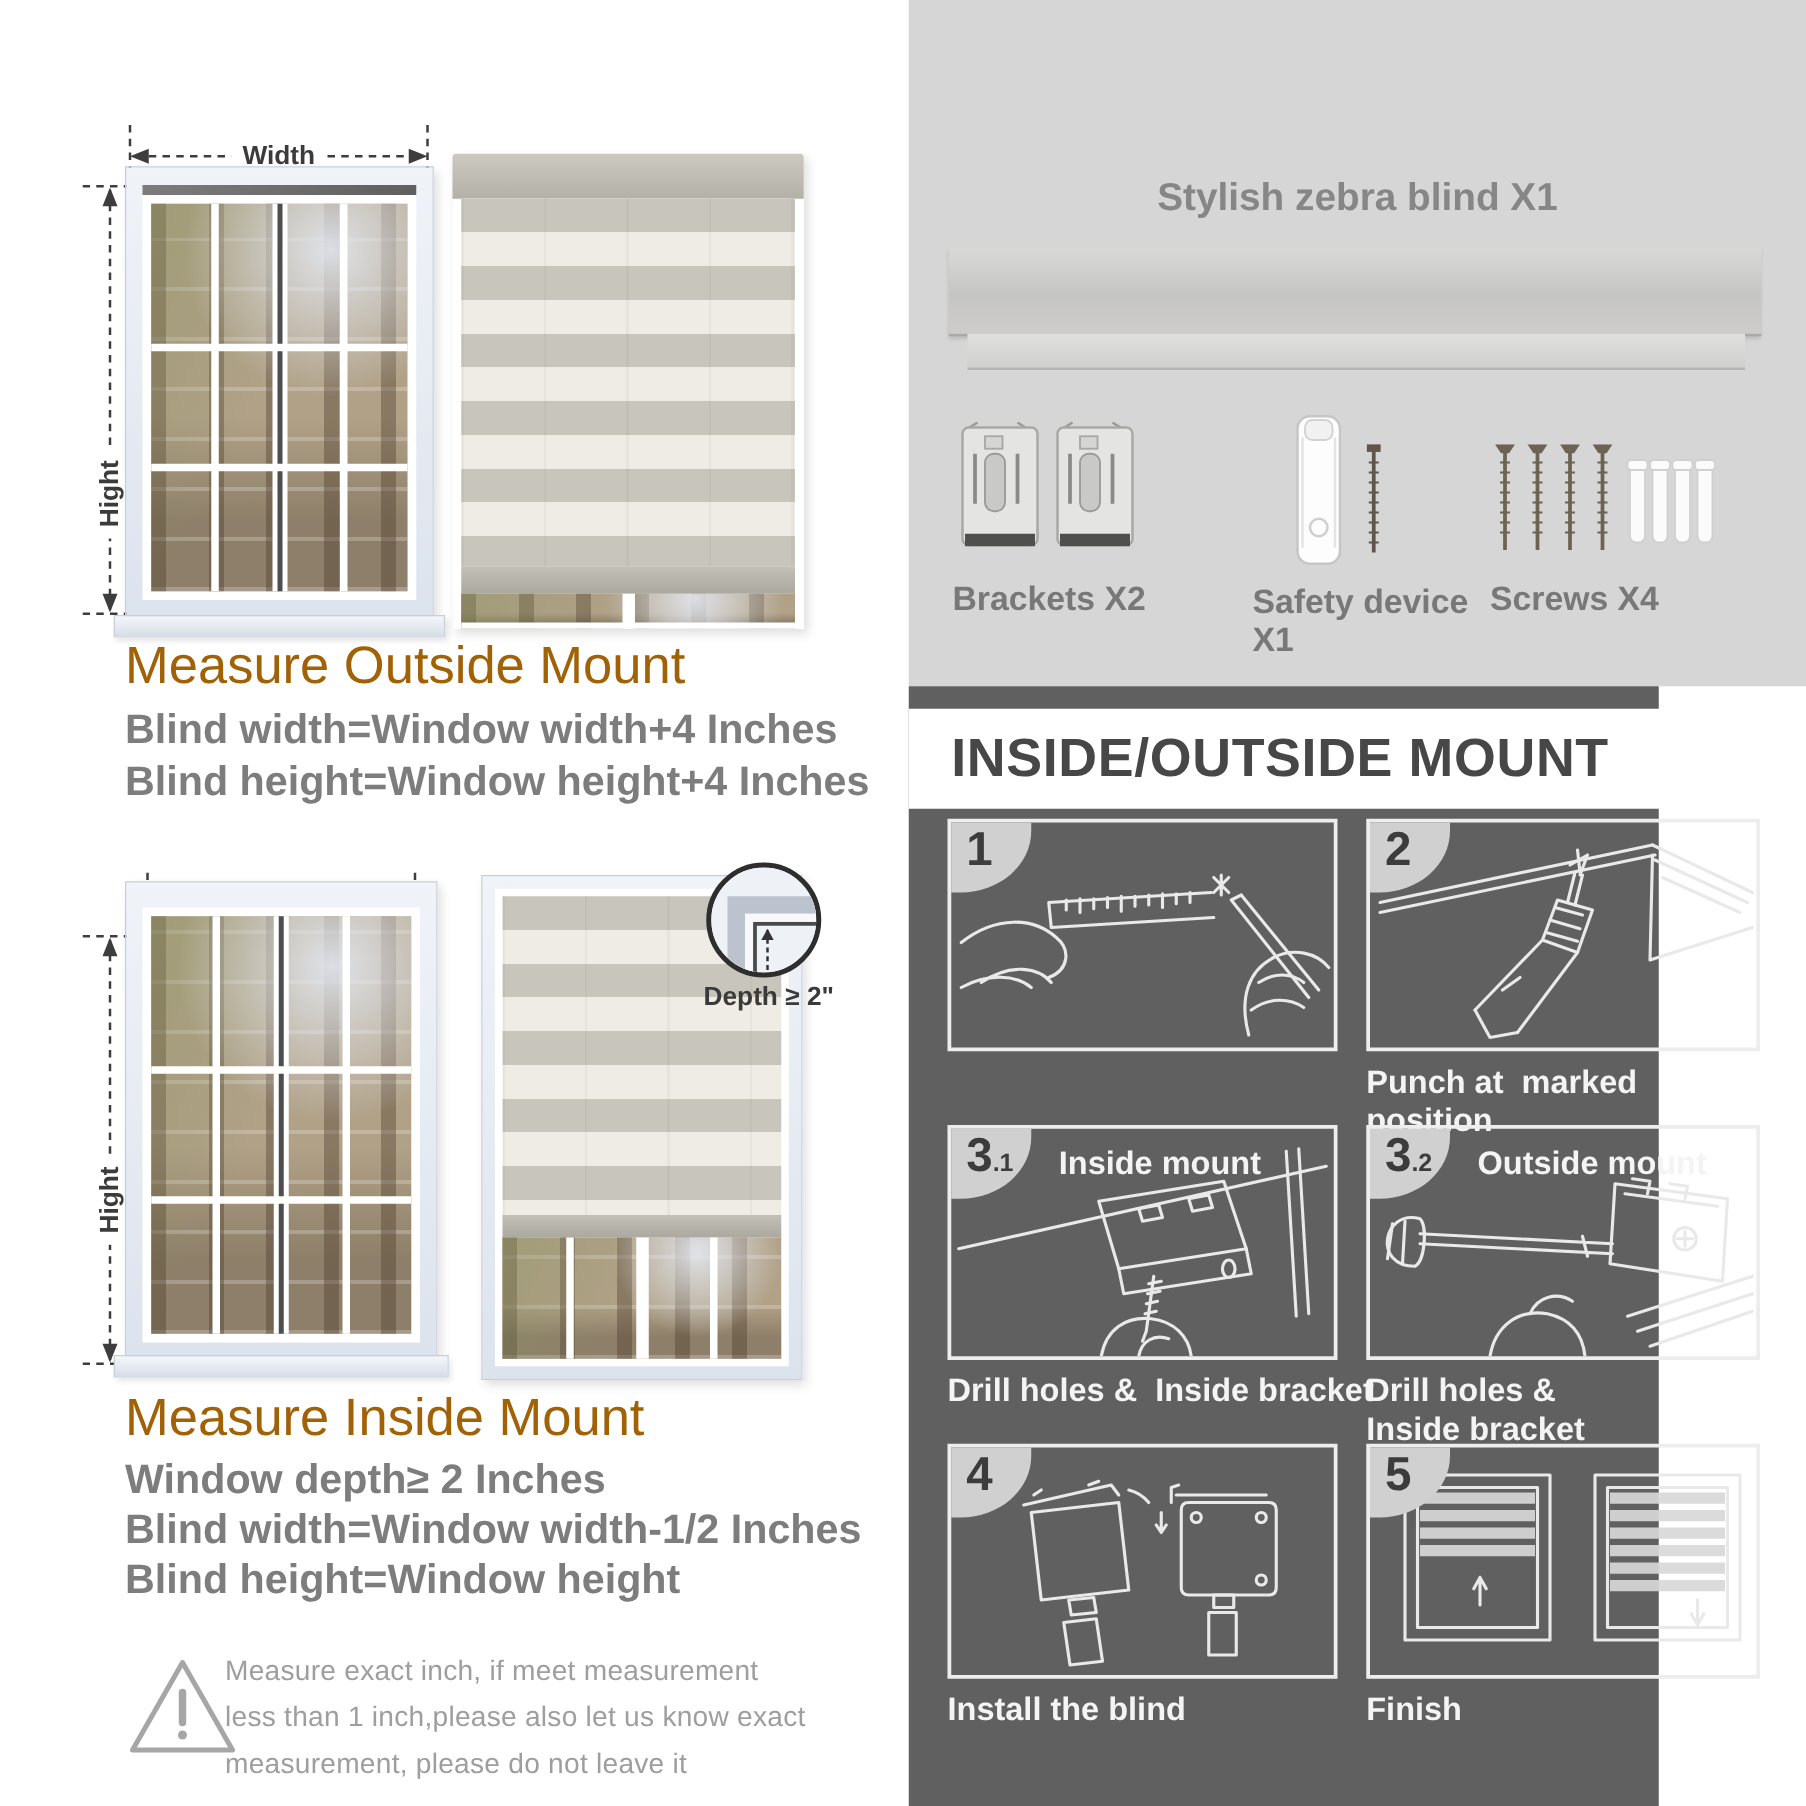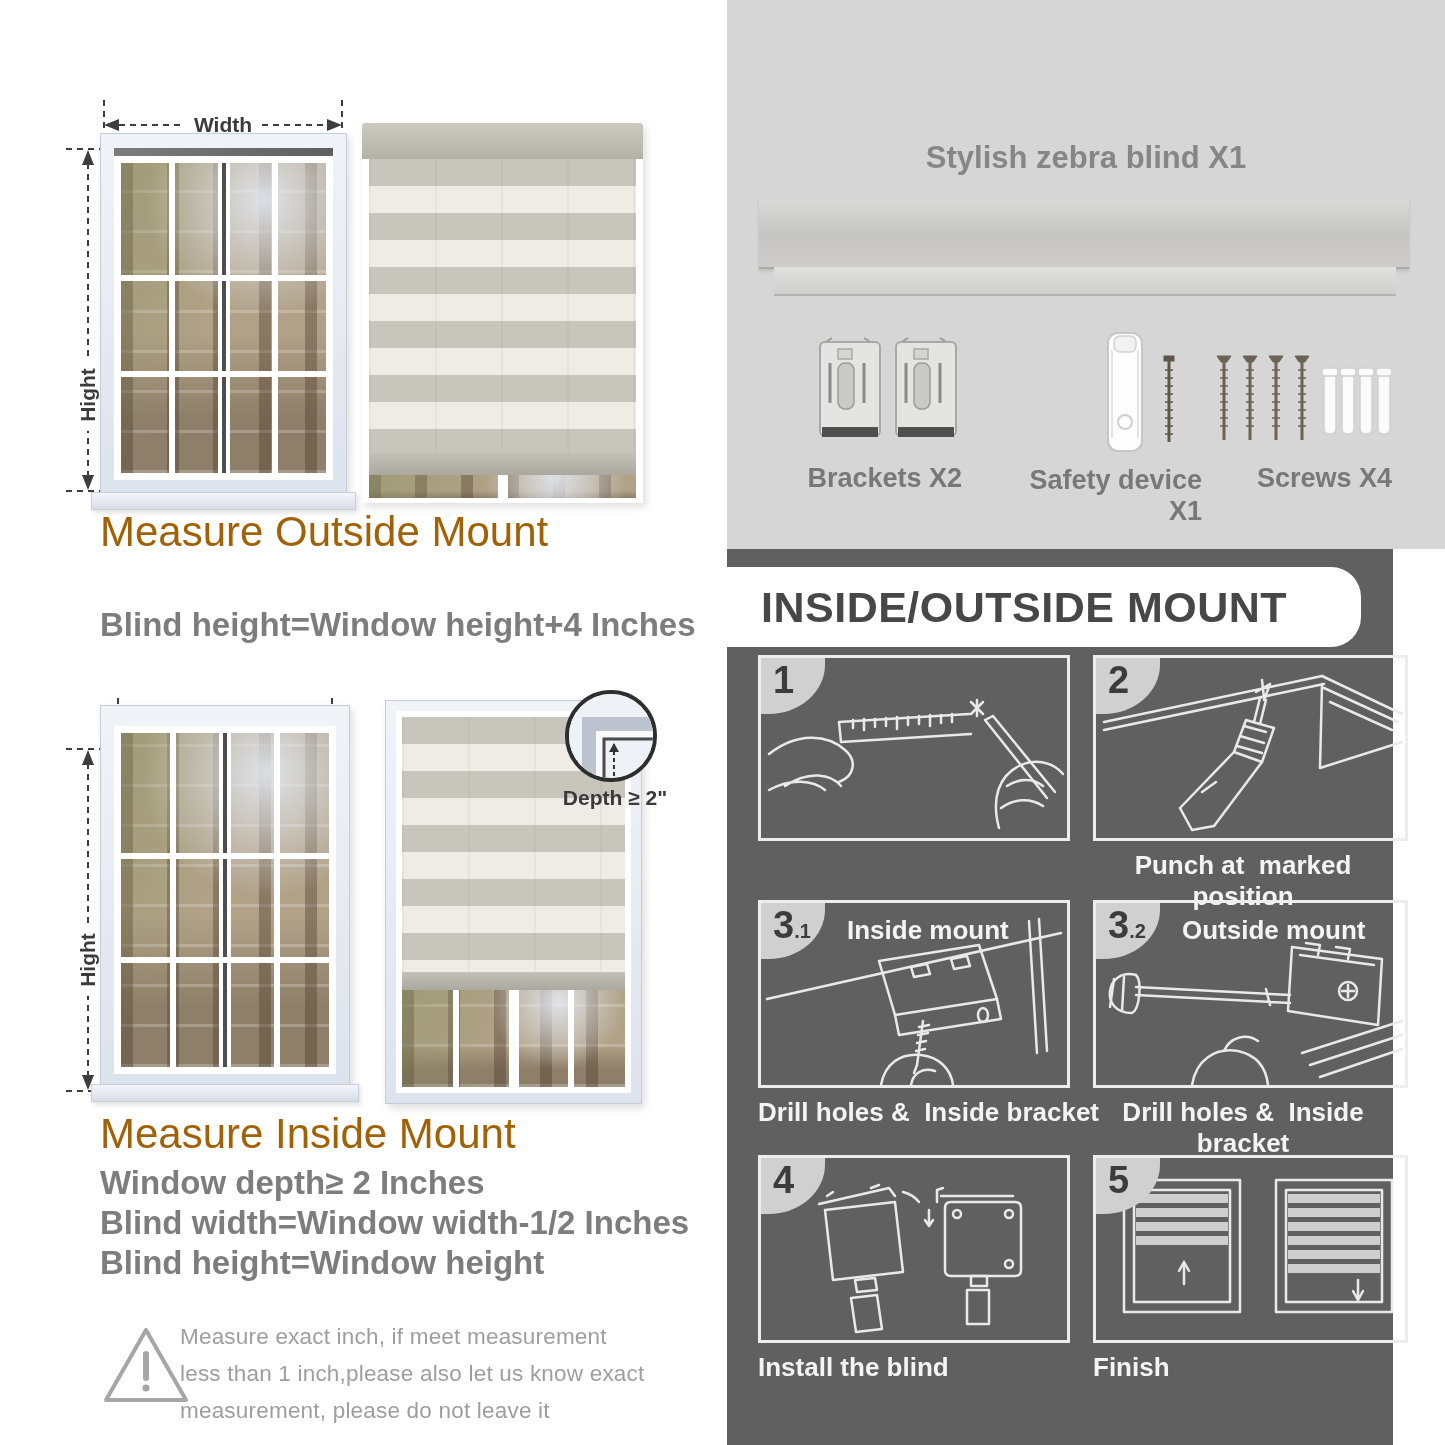--- a/index.html
+++ b/index.html
@@ -52,21 +52,21 @@
   
   .magcircle{position:absolute;width:92px;height:92px;border-radius:50%;border:4px solid #2e2e2e;
              background:#f1f4f8;overflow:hidden;box-sizing:border-box;}
 
   
   .included-panel{background:#d6d6d6;}
   .product-label{font-size:31px;font-weight:bold;color:#868686;text-align:center;}
   .rail-top{background:linear-gradient(180deg,#d9d9d7 0%,#c5c5c3 55%,#cecccb 100%);
             border-bottom:2px solid #a9a9a7;box-shadow:0 2px 3px rgba(0,0,0,0.12);}
   .rail-bottom{background:linear-gradient(180deg,#e0e0de,#cfcfcd);border-bottom:2px solid #b3b3b1;}
-  .item{position:absolute;text-align:right;}
+  .item{position:absolute;text-align:left;}
   .item-label{font-size:27px;font-weight:bold;color:#787878;margin-top:6px;}
 
   
   .mount-panel{background:#606060;}
   .tile-box{position:absolute;border:3px solid #ededed;box-sizing:border-box;}
   .tile-caption{position:absolute;color:#f4f4f4;font-size:26px;font-weight:bold;white-space:pre-wrap;}
   .badge{position:absolute;top:0;left:0;width:64px;height:56px;background:#d0d0d0;
          border-radius:0 0 88% 0;color:#3c3c3c;display:flex;align-items:flex-start;padding:2px 0 0 12px;box-sizing:border-box;}
   .badge .bignum{font-size:38px;font-weight:bold;line-height:40px;}
   .badge .subnum{font-size:20px;font-weight:bold;line-height:52px;}
@@ -124,20 +124,21 @@
       <div class="abs zebra" style="left:7px;top:36px;width:267px;height:294px;"></div>
       <div class="abs bottomrail" style="left:7px;top:330px;width:267px;height:22px;"></div>
       <div class="photo" style="left:7px;top:352px;width:267px;height:28px;">
         <div class="mull" style="left:calc(50% - 5px);top:0;bottom:0;width:10px;"></div>
         <div class="mull" style="left:0;right:0;bottom:0;height:5px;"></div>
       </div>
     </div>
   </div>
 
   <div class="abs h-measure" style="left:100px;top:508px;">Measure Outside Mount</div>
+  <div class="abs sub-line" style="left:100px;top:564px;">Blind width=Window width+4 Inches</div>
   <div class="abs sub-line" style="left:100px;top:606px;">Blind height=Window height+4 Inches</div>
 
   <div>
 
     <div class="abs" style="left:113px;top:698px;width:224px;height:50px;">
       <svg width="224" height="50">
         <line class="dashline" x1="5" y1="0" x2="5" y2="50"></line>
         <line class="dashline" x1="219" y1="0" x2="219" y2="50"></line>
         <line class="dashline" x1="9" y1="25" x2="215" y2="25"></line>
         <polygon class="arrowhead" points="5,25 20,19 20,31"></polygon>
@@ -293,21 +294,21 @@
           <rect x="148" y="24" width="12" height="62" rx="5"></rect>
             <rect x="146" y="20" width="16" height="8" rx="3"></rect>
           <rect x="166" y="24" width="12" height="62" rx="5"></rect>
             <rect x="164" y="20" width="16" height="8" rx="3"></rect>
         </g>
       </svg>
       <div class="item-label">Screws X4</div>
     </div>
   </div>
 
-  <div class="abs mount-panel" style="left:727px;top:549px;width:666px;height:896px;text-align:center;">
+  <div class="abs mount-panel" style="left:727px;top:549px;width:600px;height:896px;">
     <div class="abs banner-white" style="left:0;top:18px;width:600px;height:80px;">
       <span class="banner-mount">INSIDE/OUTSIDE MOUNT</span>
     </div>
 
     <div class="tile-box" style="left:31px;top:106px;width:312px;height:186px;">
       <svg class="abs" style="left:0;top:0;" width="306" height="180" viewBox="0 0 306 180">
         <g class="lineart">
           <path d="M78,64 L208,56 M80,84 L210,76 M78,64 L80,84"></path>
           <path d="M92,62 v8 M103,61 v11 M114,61 v8 M125,60 v8 M136,59 v12 M147,59 v8 M158,58 v8 M169,57 v11 M180,57 v8 M191,56 v8"></path>
           <path d="M210,44 l12,12 M222,44 l-12,12 M216,42 v16"></path>

